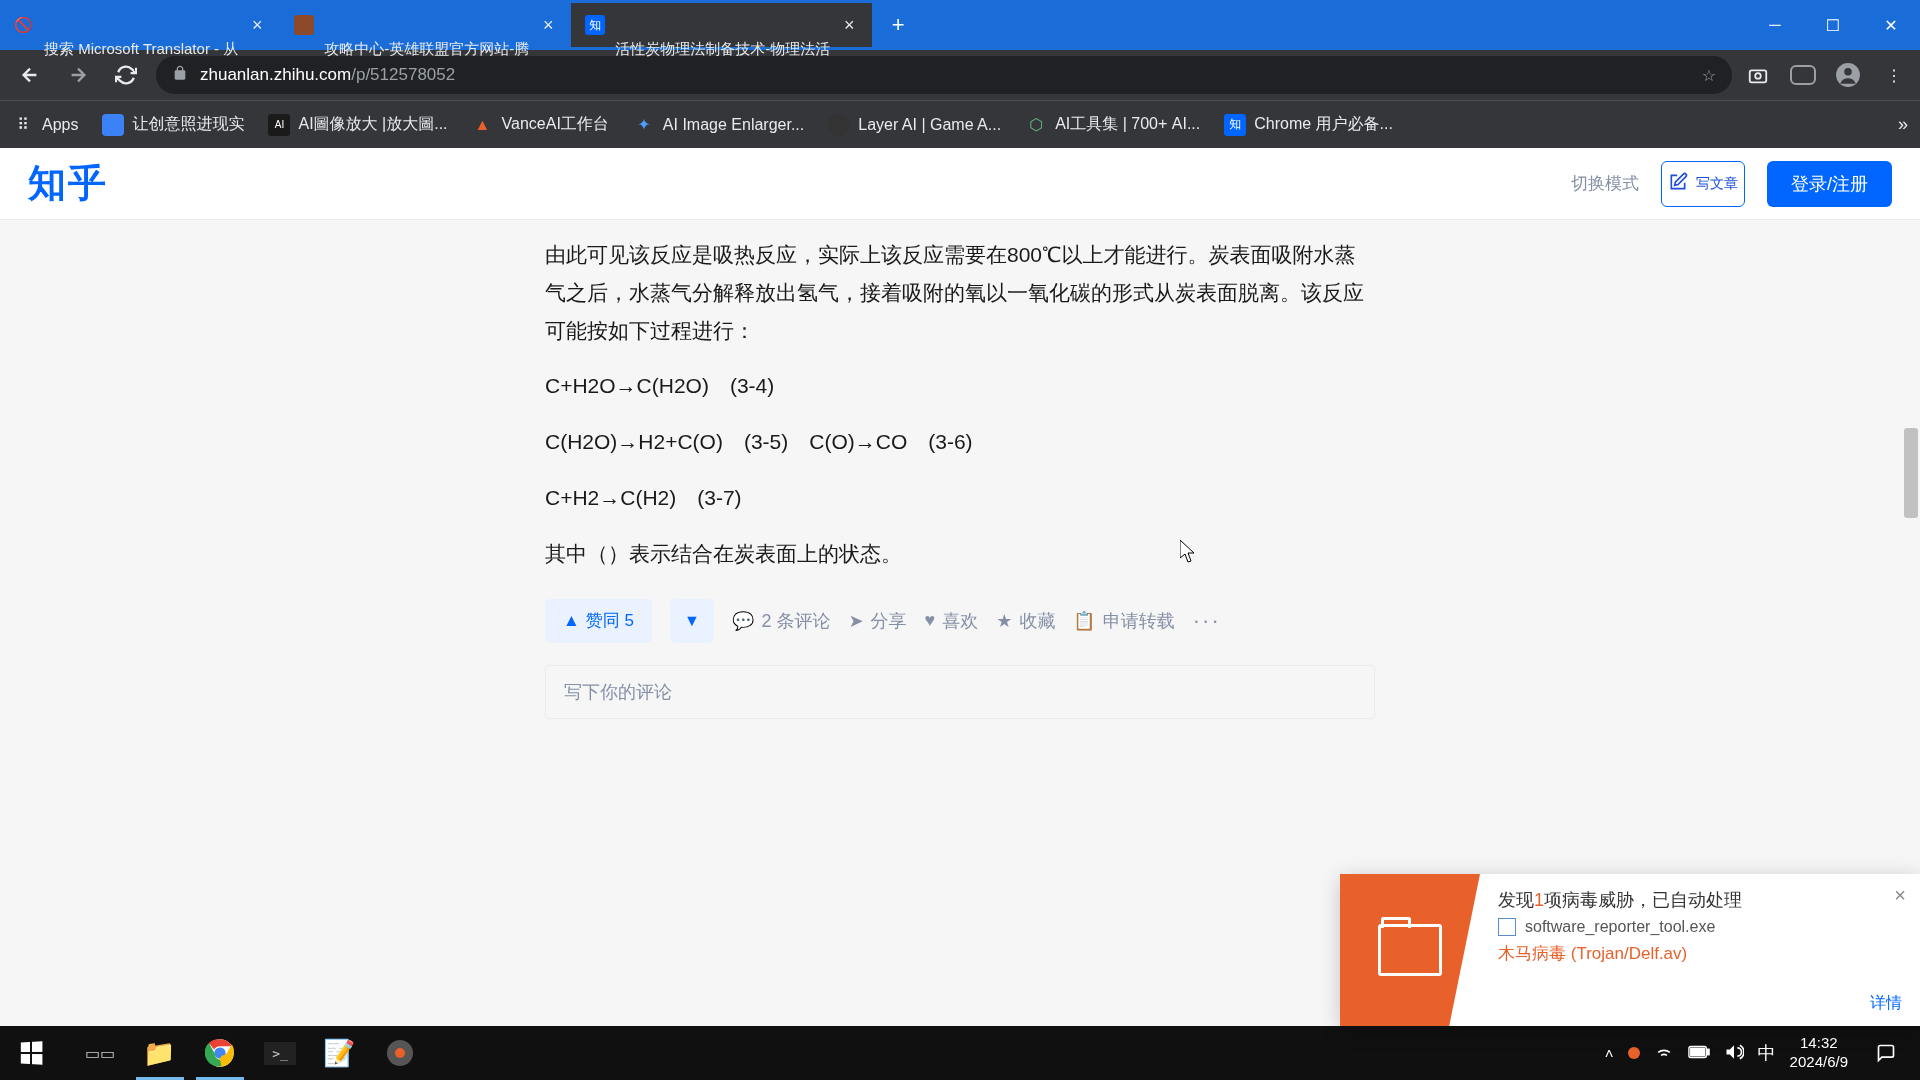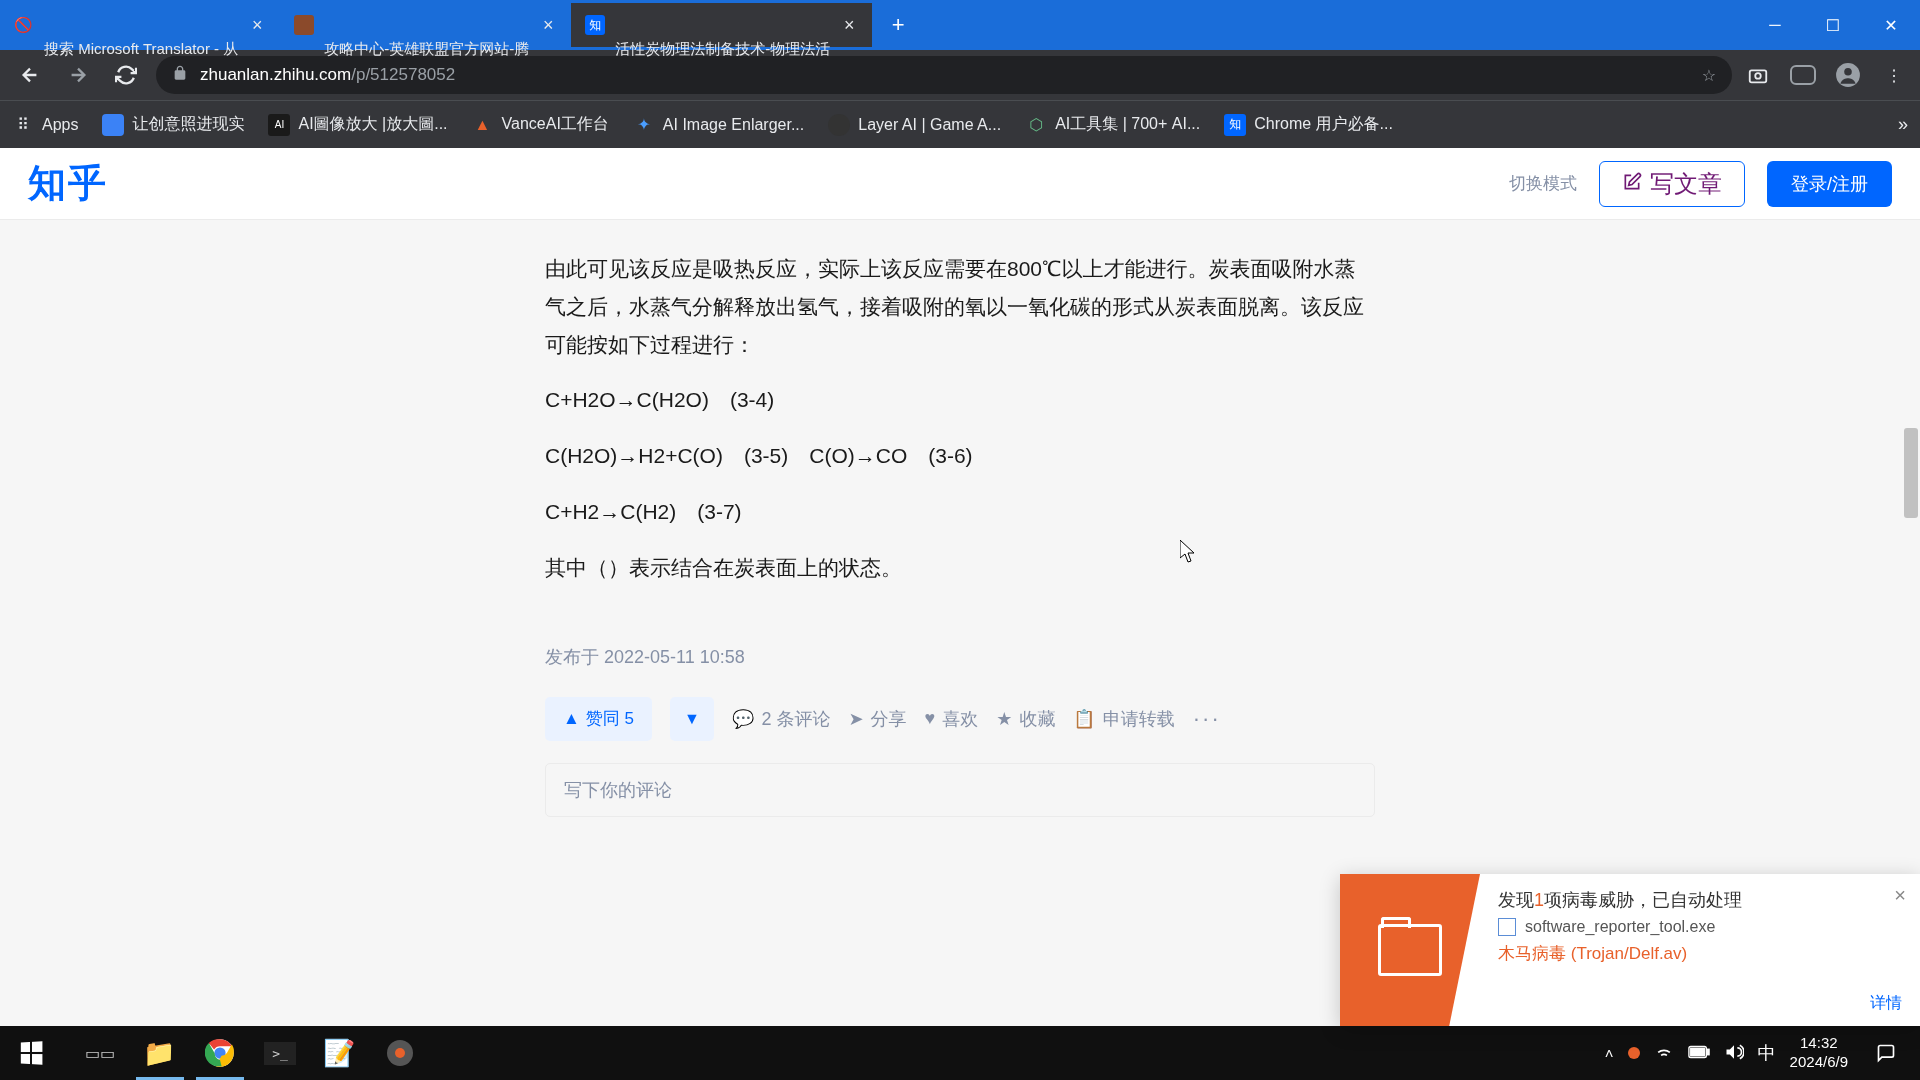--- a/index.html
+++ b/index.html
@@ -33,24 +33,24 @@
 .bm-item { display: flex; align-items: center; gap: 8px; color: #e8eaed; font-size: 16px; cursor: pointer; }
 .bm-icon { width: 22px; height: 22px; display: flex; align-items: center; justify-content: center; }
 .bm-more { margin-left: auto; color: #e8eaed; font-size: 18px; }
 
 
 .page-viewport { position: absolute; top: 148px; left: 0; right: 0; bottom: 54px; background: #f6f6f6; overflow: hidden; }
 .zhihu-header { position: absolute; top: 0; left: 0; right: 0; height: 72px; background: #fff; border-bottom: 1px solid #ebebeb; display: flex; align-items: center; padding: 0 28px; z-index: 10; }
 .zhihu-logo { font-size: 38px; font-weight: 700; color: #0066ff; font-family: "KaiTi", serif; letter-spacing: 2px; }
 .header-right { margin-left: auto; display: flex; align-items: center; gap: 22px; }
 .mode-toggle { color: #8590a6; font-size: 17px; cursor: pointer; }
-.write-btn { height: 46px; padding: 0 22px; border: 1px solid #0066ff; border-radius: 6px; color: #701a75; font-size: 24px; display: flex; align-items: center; gap: 8px; cursor: pointer; }
+.write-btn { height: 46px; padding: 0 6px; border: 1px solid #0066ff; border-radius: 6px; color: #1d4ed8; font-size: 14px; display: flex; align-items: center; gap: 8px; cursor: pointer; }
 .login-btn { height: 46px; padding: 0 24px; background: #0066ff; color: #fff; border-radius: 6px; font-size: 18px; display: flex; align-items: center; cursor: pointer; }
 
-.article-area { position: absolute; top: 0; left: 0; right: 0; padding: 88px 0 0 0; margin-top: 14px; }
+.article-area { position: absolute; top: 0; left: 0; right: 0; padding: 88px 0 0 0; }
 .article-content { max-width: 830px; margin: 0 auto; }
 .article-text { font-size: 21px; line-height: 1.8; color: #1a1a1a; }
 .article-text p { margin-bottom: 18px; }
 .expand-read { text-align: center; color: #175199; font-size: 19px; cursor: pointer; padding: 10px 0; }
 .expand-read .chevron { margin-left: 6px; }
 .pub-date { color: #8590a6; font-size: 18px; margin: 58px 0 28px 0; }
 .tag { display: inline-block; background: #eef4fb; color: #0066ff; padding: 9px 18px; border-radius: 22px; font-size: 17px; cursor: pointer; }
 
 .actions-row { display: flex; align-items: center; gap: 18px; margin-top: 26px; }
 .vote-up { height: 44px; padding: 0 18px; background: #eaf2ff; color: #0066ff; border-radius: 5px; display: flex; align-items: center; gap: 6px; font-size: 17px; cursor: pointer; }
@@ -224,21 +224,20 @@
 
   <div class="article-area">
     <div class="article-content">
       <div class="article-text">
         <p>由此可见该反应是吸热反应，实际上该反应需要在800℃以上才能进行。炭表面吸附水蒸气之后，水蒸气分解释放出氢气，接着吸附的氧以一氧化碳的形式从炭表面脱离。该反应可能按如下过程进行：</p>
         <p>C+H2O→C(H2O)　(3-4)</p>
         <p>C(H2O)→H2+C(O)　(3-5)　C(O)→CO　(3-6)</p>
         <p>C+H2→C(H2)　(3-7)</p>
         <p>其中（）表示结合在炭表面上的状态。</p>
       </div>
-      <div class="pub-date">发布于 2022-05-11 10:58</div>
 
       <div class="actions-row">
         <div class="vote-up">▲ <span>赞同 5</span></div>
         <div class="vote-down">▼</div>
         <div class="action-link">
           <span>💬</span>
             <span>2 条评论</span>
         </div>
         <div class="action-link">
           <span>➤</span>

